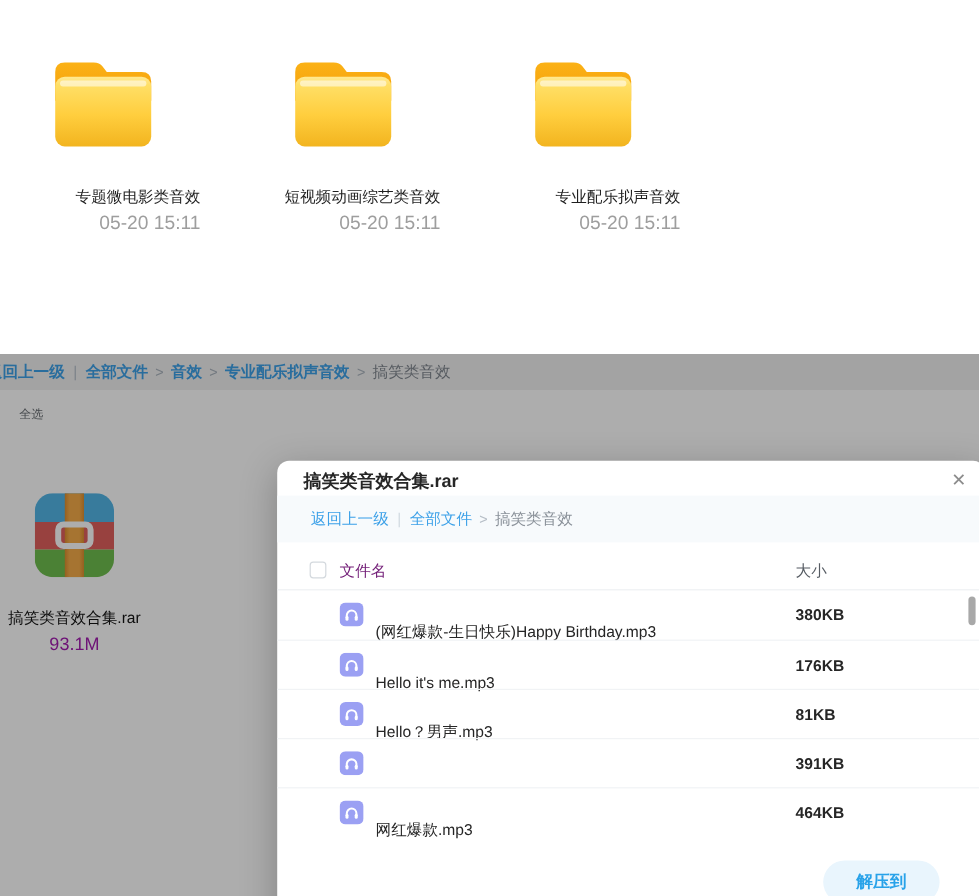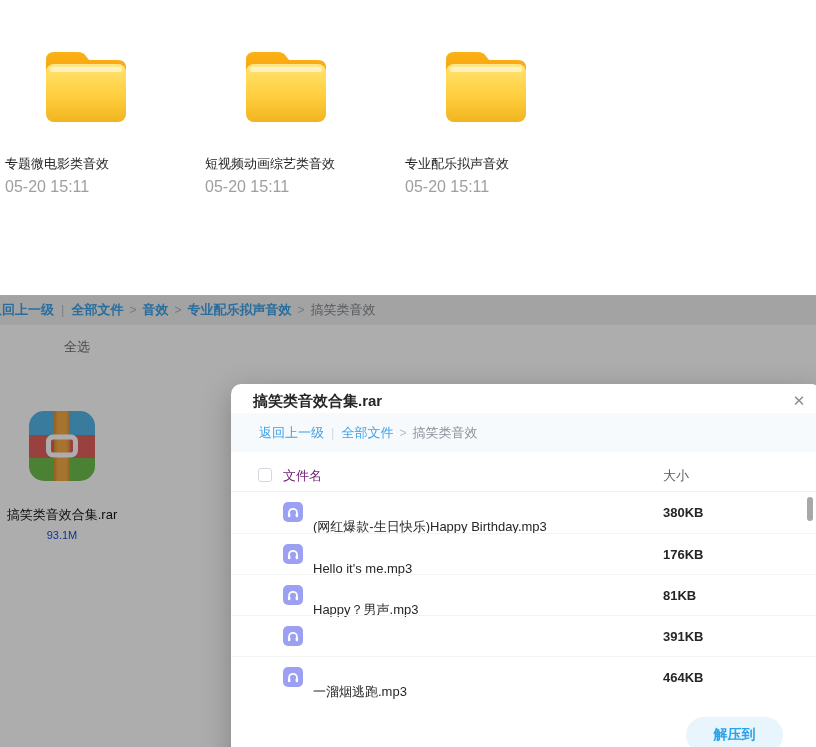--- a/index.html
+++ b/index.html
@@ -5,38 +5,38 @@
   * { margin:0; padding:0; box-sizing:border-box; }
   html,body { width:816px; height:747px; overflow:hidden; }
   body {
     position:relative;
     font-family:"Liberation Sans","DejaVu Sans",sans-serif;
     background:#ffffff;
     color:#1f1f1f;
   }
   
   .folders-section { position:absolute; left:0; top:0; width:816px; height:295px; background:#fff; }
-  .folder-item { position:absolute; top:40px; width:162px; text-align:left; cursor:pointer; }
+  .folder-item { position:absolute; top:40px; width:162px; text-align:right; cursor:pointer; }
   .folder-item .ficon { width:96px; height:86px; margin:0 auto; display:block; }
   .folder-name { margin-top:30px; font-size:13px; color:#1f1f1f; line-height:15px; }
   .folder-date { margin-top:7px; font-size:16px; color:#9e9e9e; }
 
   
   .bg-page { position:absolute; left:0; top:295px; width:816px; height:452px; background:#fff; }
   .bg-toolbar { position:absolute; left:0; top:0; width:816px; height:30px; background:#f1f1f1; }
   .bg-breadcrumb { position:absolute; left:-11px; top:0; height:30px; line-height:30px; font-size:13px; white-space:nowrap; }
   .bg-breadcrumb .lnk { color:#3da1e8; font-weight:bold; cursor:pointer; }
   .bg-breadcrumb .sep-pipe { color:#b9c2cc; margin:0 7px; font-weight:normal; }
   .bg-breadcrumb .sep-arrow { color:#aab3bd; margin:0 6px; font-weight:normal; font-size:12px; }
   .bg-breadcrumb .cur { color:#80878f; font-weight:normal; }
-  .select-all { position:absolute; left:16px; top:43px; font-size:13px; color:#666b70; cursor:pointer;margin-left:48px; }
+  .select-all { position:absolute; left:16px; top:43px; font-size:10px; color:#666b70; cursor:pointer; }
   .bg-file { position:absolute; left:0; top:116px; width:124px; text-align:center; cursor:pointer; }
   .bg-file .rar-icon { width:66px; height:70px; display:block; margin:0 auto; }
   .bg-file-name { margin-top:25px; font-size:13px; color:#141414; white-space:nowrap; }
-  .bg-file-size { margin-top:5px; font-size:11px; color:#1d4ed8; }
+  .bg-file-size { margin-top:5px; font-size:15px; color:#a21caf; }
   .dim-overlay { position:absolute; left:0; top:0; width:816px; height:452px; background:rgba(0,0,0,0.32); z-index:5; }
 
   
   .modal {
     position:absolute; left:231px; top:384px; width:590px; height:390px;
     background:#fff; border-radius:10px; z-index:10;
     box-shadow:0 8px 30px rgba(0,0,0,0.25);
   }
   .modal-title { position:absolute; left:22px; top:8px; font-size:15px; font-weight:bold; color:#262626; }
   .modal-close { position:absolute; left:558px; top:7px; width:20px; height:20px; font-size:15px; color:#8c8c8c; text-align:center; line-height:20px; cursor:pointer; }
@@ -185,40 +185,40 @@
       <span class="row-name">Hello it's me.mp3</span>
       <span class="row-size">176KB</span>
     </div>
     <div class="file-row">
       <svg class="aicon" viewBox="0 0 20 20">
         <rect x="0" y="0" width="20" height="20" rx="5" fill="#9BA0F3"></rect>
         <path d="M6 13 V10.8 a4 4 0 0 1 8 0 V13" fill="none" stroke="#fff" stroke-width="1.7" stroke-linecap="round"></path>
         <rect x="4.9" y="11.2" width="2.5" height="4" rx="1.25" fill="#fff"></rect>
         <rect x="12.6" y="11.2" width="2.5" height="4" rx="1.25" fill="#fff"></rect>
       </svg>
-      <span class="row-name">Happy？男声.mp3</span>
+      <span class="row-name">Hello？男声.mp3</span>
       <span class="row-size">81KB</span>
     </div>
     <div class="file-row">
       <svg class="aicon" viewBox="0 0 20 20">
         <rect x="0" y="0" width="20" height="20" rx="5" fill="#9BA0F3"></rect>
         <path d="M6 13 V10.8 a4 4 0 0 1 8 0 V13" fill="none" stroke="#fff" stroke-width="1.7" stroke-linecap="round"></path>
         <rect x="4.9" y="11.2" width="2.5" height="4" rx="1.25" fill="#fff"></rect>
         <rect x="12.6" y="11.2" width="2.5" height="4" rx="1.25" fill="#fff"></rect>
       </svg>
       <span class="row-size">391KB</span>
     </div>
     <div class="file-row">
       <svg class="aicon" viewBox="0 0 20 20">
         <rect x="0" y="0" width="20" height="20" rx="5" fill="#9BA0F3"></rect>
         <path d="M6 13 V10.8 a4 4 0 0 1 8 0 V13" fill="none" stroke="#fff" stroke-width="1.7" stroke-linecap="round"></path>
         <rect x="4.9" y="11.2" width="2.5" height="4" rx="1.25" fill="#fff"></rect>
         <rect x="12.6" y="11.2" width="2.5" height="4" rx="1.25" fill="#fff"></rect>
       </svg>
-      <span class="row-name">一溜烟逃跑.mp3</span>
+      <span class="row-name">网红爆款.mp3</span>
       <span class="row-size">464KB</span>
     </div>
   </div>
 
   <div class="scroll-thumb"></div>
 
   <button class="extract-btn">解压到</button>
 </div>
 
 </body></html>

